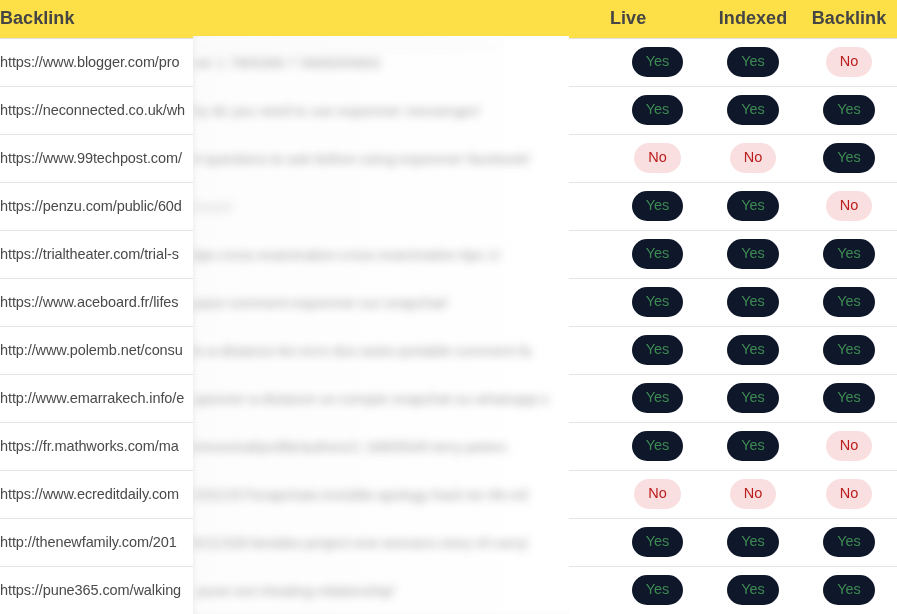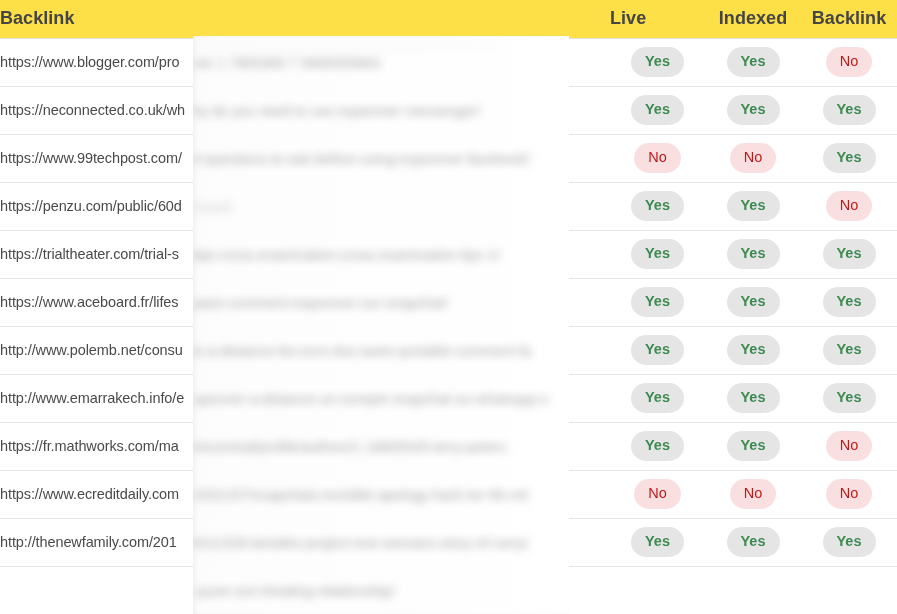--- a/index.html
+++ b/index.html
@@ -84,23 +84,22 @@
   .pill {
     display: inline-block;
     min-width: 44px;
     padding: 7px 14px 8px;
     border-radius: 18px;
     font-size: 14.5px;
     line-height: 1;
     text-align: center;
   }
   .pill.yes {
-    background: #e5e5e5;
+    background: #0f172a;
     color: #3c8b52;
-    font-weight: bold;
   }
   .pill.no {
     background: #fadfe0;
     color: #b91c1c;
   }
 
   
   .blur-overlay {
     position: absolute;
     left: 193px;
@@ -213,20 +212,26 @@
           <td class="cell-status"><span class="pill no">No</span></td>
         </tr>
         <tr>
           <td class="cell-backlink">https://www.ecreditdaily.com</td>
           <td class="cell-status"><span class="pill no">No</span></td>
           <td class="cell-status"><span class="pill no">No</span></td>
           <td class="cell-status"><span class="pill no">No</span></td>
         </tr>
         <tr>
           <td class="cell-backlink">http://thenewfamily.com/201</td>
+          <td class="cell-status"><span class="pill yes">Yes</span></td>
+          <td class="cell-status"><span class="pill yes">Yes</span></td>
+          <td class="cell-status"><span class="pill yes">Yes</span></td>
+        </tr>
+        <tr>
+          <td class="cell-backlink">https://pune365.com/walking</td>
           <td class="cell-status"><span class="pill yes">Yes</span></td>
           <td class="cell-status"><span class="pill yes">Yes</span></td>
           <td class="cell-status"><span class="pill yes">Yes</span></td>
         </tr>
       </tbody>
   </table>
 
   <div class="blur-overlay" id="blur-overlay">
       <div class="blur-line topbar" style="top: 2px; left: 4px;">—————————————————————</div>
       <div class="blur-line" style="top: 19px;">ver 1 7905369 7 5665055663</div>

